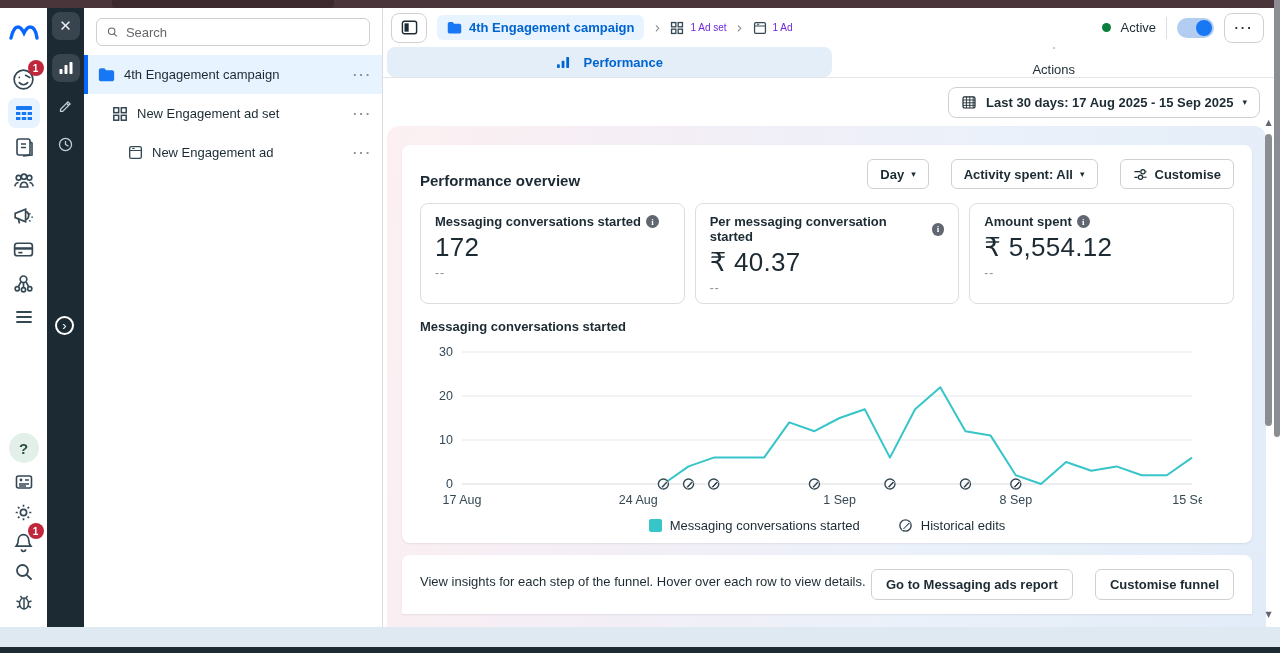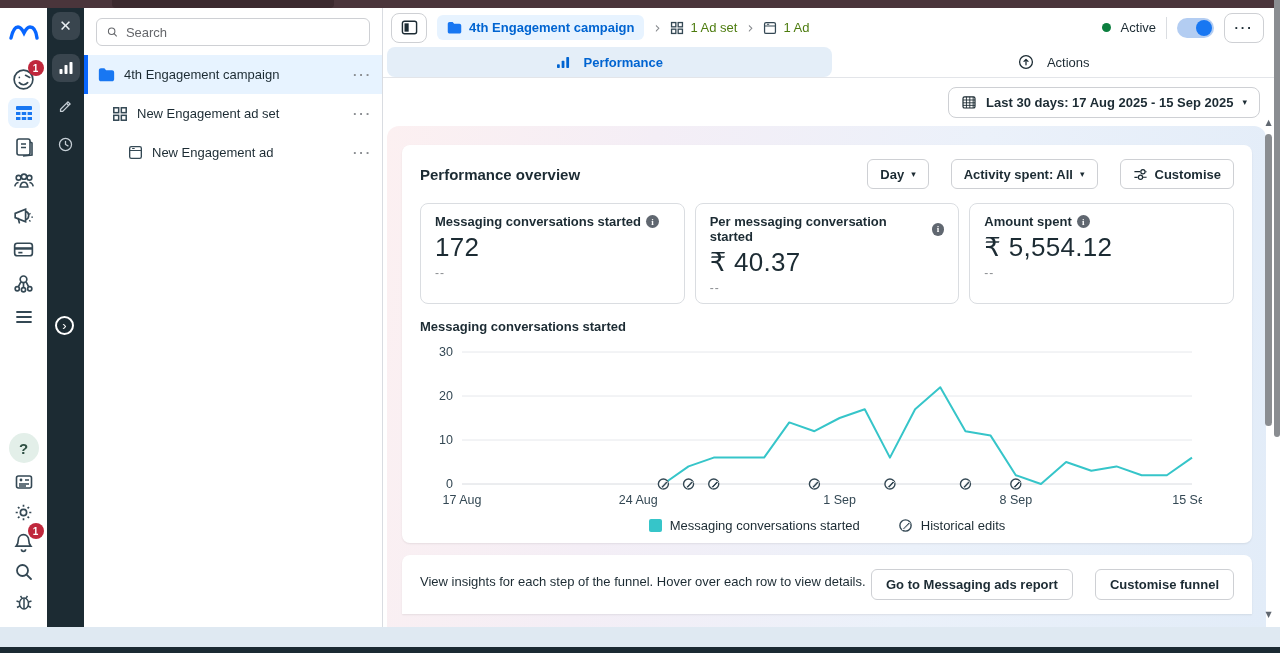--- a/index.html
+++ b/index.html
@@ -44,42 +44,42 @@
 
   
   .main { flex:1; display:flex; flex-direction:column; position:relative; background:#fff; min-width:0; }
 
   .hdr { height:39px; display:flex; align-items:center; gap:10px; padding:0 16px 0 8px; }
   .panel-btn { width:36px; height:30px; border:1px solid #ced0d4; border-radius:8px; background:#fff; display:flex; align-items:center; justify-content:center; cursor:pointer; }
   .crumb-pill { display:flex; align-items:center; gap:7px; background:#e7f3ff; border-radius:6px; padding:5px 10px; cursor:pointer; }
   .crumb-pill .txt { color:#0064d1; font-size:13px; font-weight:bold; }
   .crumb-sep { color:#8a8d91; font-size:15px; font-family:"DejaVu Sans",sans-serif; }
   .crumb { display:flex; align-items:center; gap:6px; cursor:pointer; }
-  .crumb .txt { font-size:13px; color:#4d7c0f; }
+  .crumb .txt { font-size:10px; color:#6d28d9; }
   .hdr-right { margin-left:auto; display:flex; align-items:center; gap:10px; }
   .status-dot { width:9px; height:9px; border-radius:50%; background:#0c7f3f; }
   .status-txt { font-size:13px; color:#1c2b33; }
   .vdiv { width:1px; height:22px; background:#dadde1; }
   .toggle { width:37px; height:20px; border-radius:10px; background:#b3cdf2; position:relative; cursor:pointer; }
   .toggle .knob { position:absolute; right:2px; top:2px; width:16px; height:16px; border-radius:50%; background:#1877f2; }
   .more-btn { width:40px; height:30px; border:1px solid #ced0d4; border-radius:8px; background:#fff; display:flex; align-items:center; justify-content:center; font-weight:bold; letter-spacing:2px; font-size:13px; color:#1c2b33; cursor:pointer; }
 
   .tabbar { height:31px; display:flex; padding:0 4px; border-bottom:1px solid #e3e5e9; }
   .tab { flex:1; display:flex; align-items:center; justify-content:center; gap:13px; font-size:13px; font-weight:bold; border-radius:8px; cursor:pointer; }
   .tab.sel { background:#e4eef8; color:#0064d1; }
-  .tab.plain { color:#1c2b33; font-weight:normal; }
+  .tab.plain { color:#1c2b33; font-weight:normal;flex-direction:column; }
 
   .daterow { height:48px; display:flex; align-items:center; justify-content:flex-end; padding-right:20px; }
   .date-btn { display:flex; align-items:center; gap:9px; height:31px; padding:0 12px; border:1px solid #ced0d4; border-radius:8px; background:#fff; font-size:13px; font-weight:bold; color:#1c2b33; cursor:pointer; }
 
   .canvas { flex:1; margin:0 14px 0 4px; border-radius:12px 12px 0 0; overflow:hidden;
     background:linear-gradient(100deg,#fcf0f1 0%,#f4eef6 28%,#ebf1fa 62%,#e2ecf8 100%); padding:19px 14px 0 15px; }
   .card { background:#fff; border-radius:8px; box-shadow:0 1px 2px rgba(0,0,0,.08); }
   .perf-card { padding:14px 18px 10px; }
-  .card-head { display:flex; align-items:center; }
+  .card-head { display:flex; align-items:flex-end; }
   .card-title { font-size:15px; font-weight:bold; color:#1c2b33; }
   .head-controls { margin-left:auto; display:flex; gap:22px; }
   .ctl-btn { display:flex; align-items:center; gap:7px; height:30px; padding:0 12px; border:1px solid #ced0d4; border-radius:6px; background:#fff; font-size:13px; font-weight:bold; color:#1c2b33; cursor:pointer; }
   .caret { font-size:9px; color:#1c2b33; font-family:"DejaVu Sans",sans-serif; }
 
   .metrics { display:grid; grid-template-columns:1fr 1fr 1fr; gap:10px; margin-top:14px; }
   .metric { border:1px solid #dadde1; border-radius:8px; padding:10px 14px 8px; background:#fff; }
   .m-label { font-size:13px; font-weight:bold; color:#1c2b33; display:flex; align-items:center; gap:5px; }
   .info-i { width:13px; height:13px; border-radius:50%; background:#606770; color:#fff; font-size:9px; font-weight:bold; display:inline-flex; align-items:center; justify-content:center; font-family:"Liberation Serif",serif; }
   .m-value { font-size:26px; color:#1c2b33; margin-top:3px; letter-spacing:.3px; }

